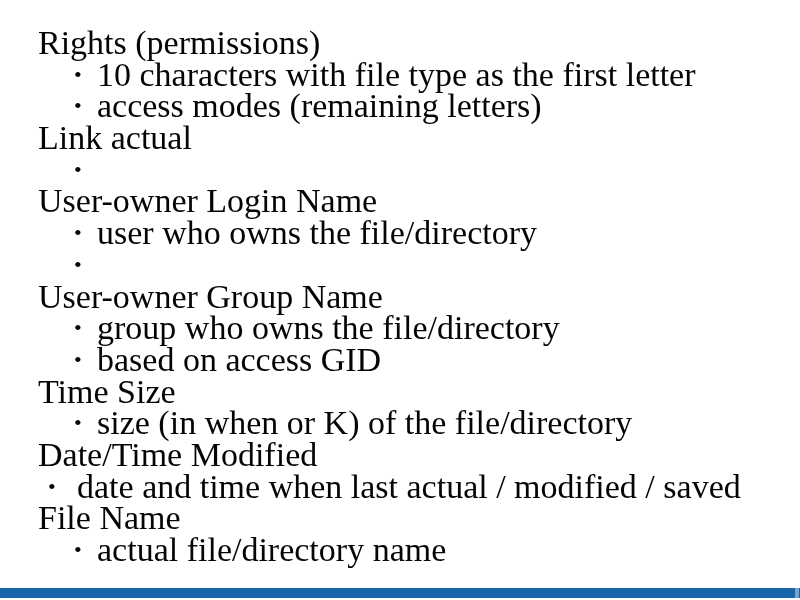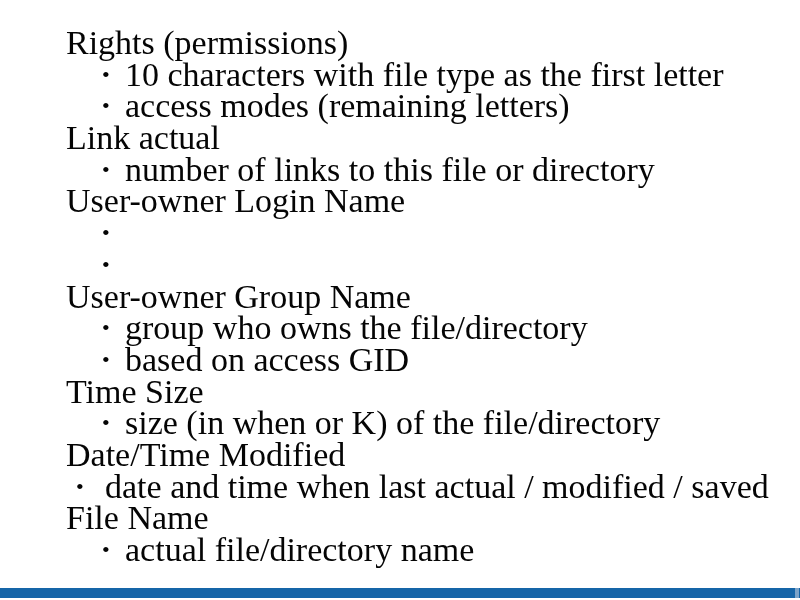--- a/index.html
+++ b/index.html
@@ -18,21 +18,20 @@
     top: 27px;
     right: 10px;
   }
   .line {
     height: 31.7px;
     line-height: 31.7px;
     font-size: 34px;
     white-space: nowrap;
     display: flex;
     align-items: flex-start;
-    margin-left: 28px;
   }
   .lvl0 { padding-left: 0; }
   .lvl1 { padding-left: 36px; }
   .lvl2 { padding-left: 10px; }
   .bullet {
     font-size: 22px;
     display: inline-block;
     flex: 0 0 auto;
   }
   .lvl1 .bullet { width: 23px; }
@@ -75,29 +74,29 @@
       <span class="bullet">•</span>
       <span class="txt">access modes (remaining letters)</span>
     </div>
 
     <div class="line lvl0">
       <span class="txt">Link actual</span>
     </div>
 
     <div class="line lvl1">
       <span class="bullet">•</span>
-      <span class="txt">number of links to this file or directory</span>
     </div>
 
     <div class="line lvl0">
       <span class="txt">User-owner Login Name</span>
     </div>
 
     <div class="line lvl1">
       <span class="bullet">•</span>
+      <span class="txt">user who owns the file/directory</span>
     </div>
 
     <div class="line lvl1">
       <span class="bullet">•</span>
     </div>
 
     <div class="line lvl0">
       <span class="txt">User-owner Group Name</span>
     </div>
 

